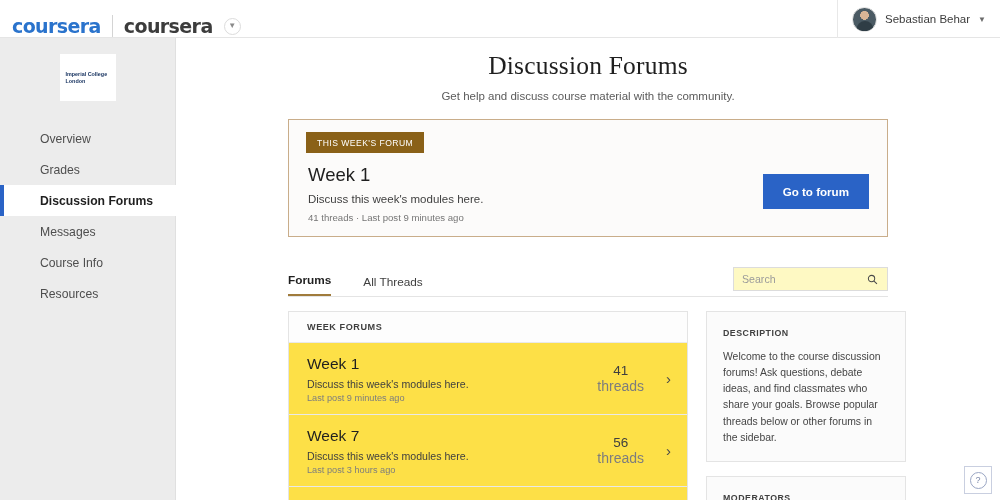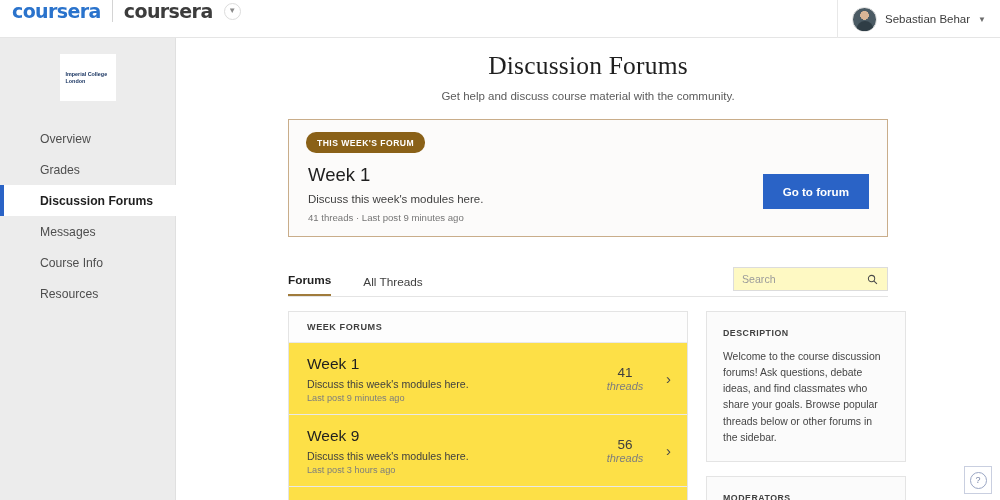--- a/index.html
+++ b/index.html
@@ -14,21 +14,21 @@
   }
 
   
   .topbar {
     position: relative;
     height: 38px;
     width: 1000px;
     background: #ffffff;
     border-bottom: 1px solid #e5e5e5;
     display: flex;
-    align-items: flex-start;
+    align-items: flex-end;
   }
   .logo-zone {
     display: flex;
     align-items: center;
     padding-left: 12px;
     gap: 11px;
   }
   .logo-coursera {
     font-size: 19px;
     font-weight: bold;
@@ -190,24 +190,23 @@
     position: relative;
     height: 118px;
     width: 600px;
   }
   .badge {
     position: absolute;
     left: 17px; top: 12px;
     background: #8a6118;
     color: #ffffff;
     font-size: 8.6px;
-    font-weight: bold;
+    font-weight: normal;
     letter-spacing: 0.45px;
     padding: 6px 11px 5px 11px;
-    border-radius: 10px;
   }
   .featured-title {
     position: absolute;
     left: 19px; top: 44px;
     font-size: 18.5px;
     font-weight: normal;
     color: #1f1f1f;
   }
   .featured-desc {
     position: absolute;
@@ -333,23 +332,22 @@
     text-align: center;
     margin-right: 22px;
     min-width: 38px;
   }
   .count-num {
     font-size: 13.5px;
     color: #3f3f3f;
     line-height: 1.15;
   }
   .count-label {
-    font-size: 11px;
+    font-size: 14px;
     color: #7d7d7d;
-    font-style: italic;
   }
   .row-chev {
     font-size: 15px;
     color: #4a4a4a;
     font-weight: 300;
   }
 
   
   .rail { width: 200px; }
   .panel {
@@ -479,21 +477,21 @@
             </div>
             <div class="row-count">
               <div class="count-num">41</div>
               <div class="count-label">threads</div>
             </div>
             <div class="row-chev">›</div>
           </div>
 
           <div class="forum-row">
             <div class="row-main">
-              <div class="row-title">Week 9</div>
+              <div class="row-title">Week 7</div>
               <div class="row-desc">Discuss this week's modules here.</div>
               <div class="row-meta">Last post 3 hours ago</div>
             </div>
             <div class="row-count">
               <div class="count-num">56</div>
               <div class="count-label">threads</div>
             </div>
             <div class="row-chev">›</div>
           </div>
 

